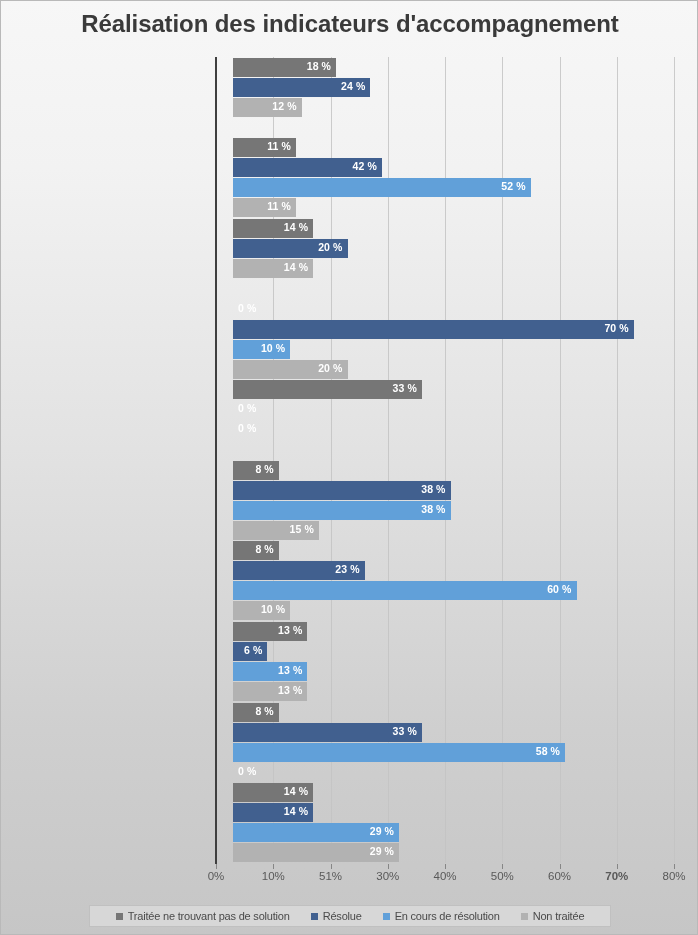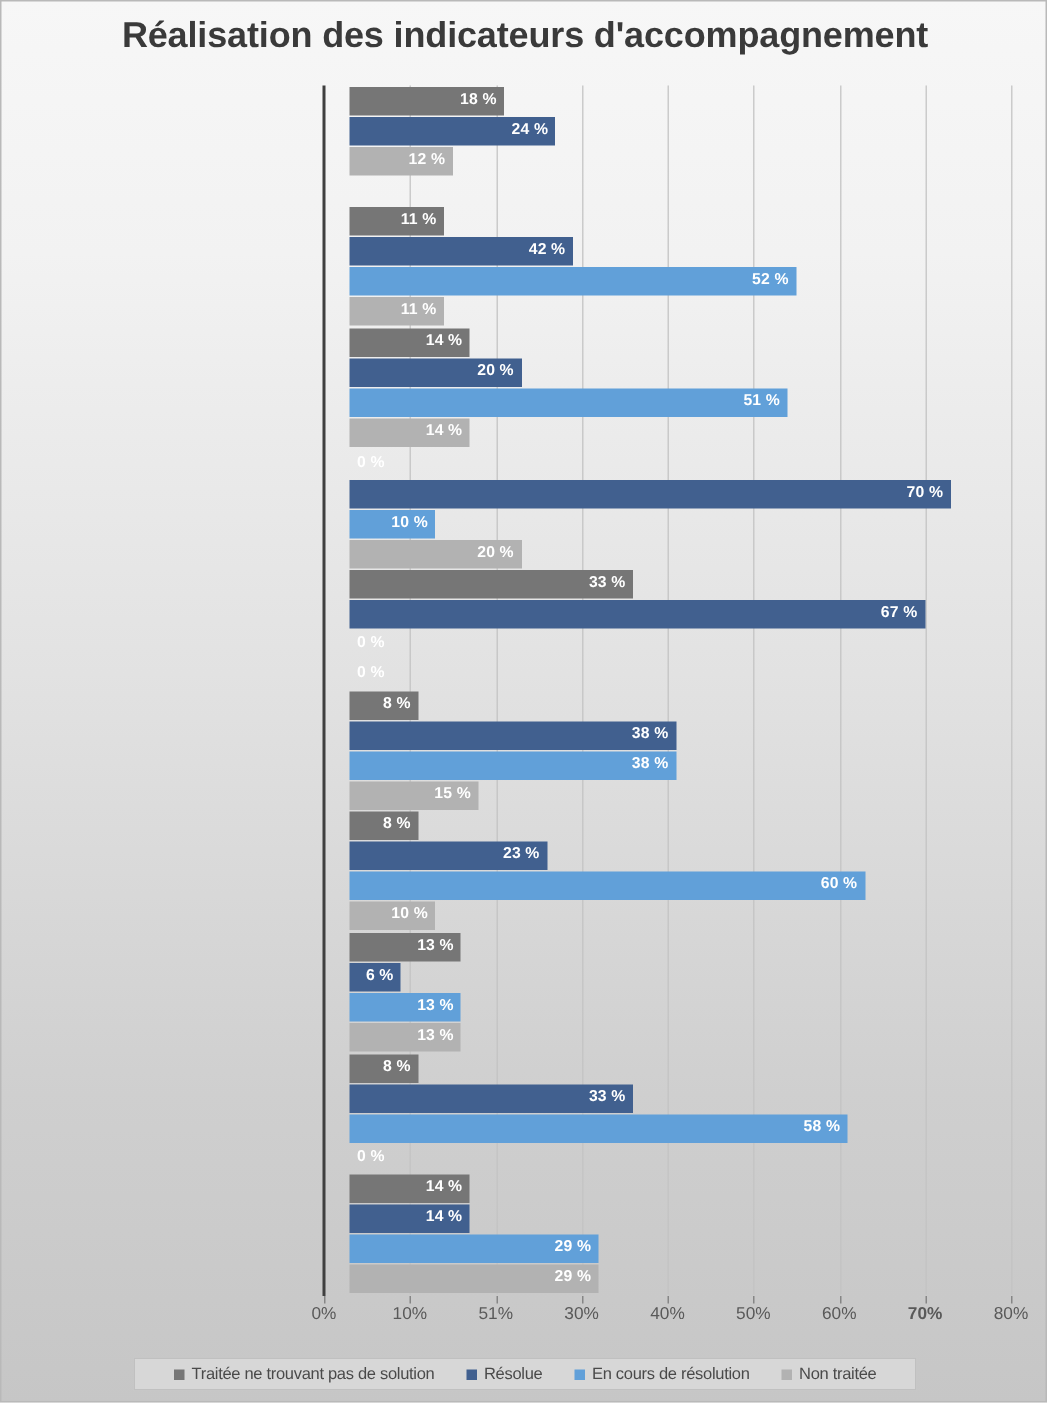--- a/index.html
+++ b/index.html
@@ -183,24 +183,20 @@
       <div class="cat-group" style="top: 162px;">
         <div class="bar-row">
           <div class="bar" style="width: 80.15px; background: rgb(118, 118, 118);"></div>
           <span class="bar-value inside" style="right: 382.85px; left: auto;">14 %</span>
         </div>
         <div class="bar-row">
           <div class="bar" style="width: 114.5px; background: rgb(65, 96, 143);"></div>
           <span class="bar-value inside" style="right: 348.5px; left: auto;">20 %</span>
         </div>
         <div class="bar-row">
-          <div class="bar" style="width: 291.975px; background: rgb(97, 160, 217);"></div>
-          <span class="bar-value inside" style="right: 171.025px; left: auto;">51 %</span>
-        </div>
-        <div class="bar-row">
           <div class="bar" style="width: 80.15px; background: rgb(178, 178, 178);"></div>
           <span class="bar-value inside" style="right: 382.85px; left: auto;">14 %</span>
         </div>
       </div>
       <div class="cat-group" style="top: 242.6px; text-align: center;">
         <div class="bar-row">
           <div class="bar" style="width: 0px; background: rgb(118, 118, 118);"></div>
           <span class="bar-value outside" style="left: 5px;">0 %</span>
         </div>
         <div class="bar-row">
@@ -213,24 +209,20 @@
         </div>
         <div class="bar-row">
           <div class="bar" style="width: 114.5px; background: rgb(178, 178, 178);"></div>
           <span class="bar-value inside" style="right: 348.5px; left: auto;">20 %</span>
         </div>
       </div>
       <div class="cat-group" style="top: 323.2px;">
         <div class="bar-row">
           <div class="bar" style="width: 188.925px; background: rgb(118, 118, 118);"></div>
           <span class="bar-value inside" style="right: 274.075px; left: auto;">33 %</span>
-        </div>
-        <div class="bar-row">
-          <div class="bar" style="width: 383.575px; background: rgb(65, 96, 143);"></div>
-          <span class="bar-value inside" style="right: 79.425px; left: auto;">67 %</span>
         </div>
         <div class="bar-row">
           <div class="bar" style="width: 0px; background: rgb(97, 160, 217);"></div>
           <span class="bar-value outside" style="left: 5px;">0 %</span>
         </div>
         <div class="bar-row">
           <div class="bar" style="width: 0px; background: rgb(178, 178, 178);"></div>
           <span class="bar-value outside" style="left: 5px;">0 %</span>
         </div>
       </div>

